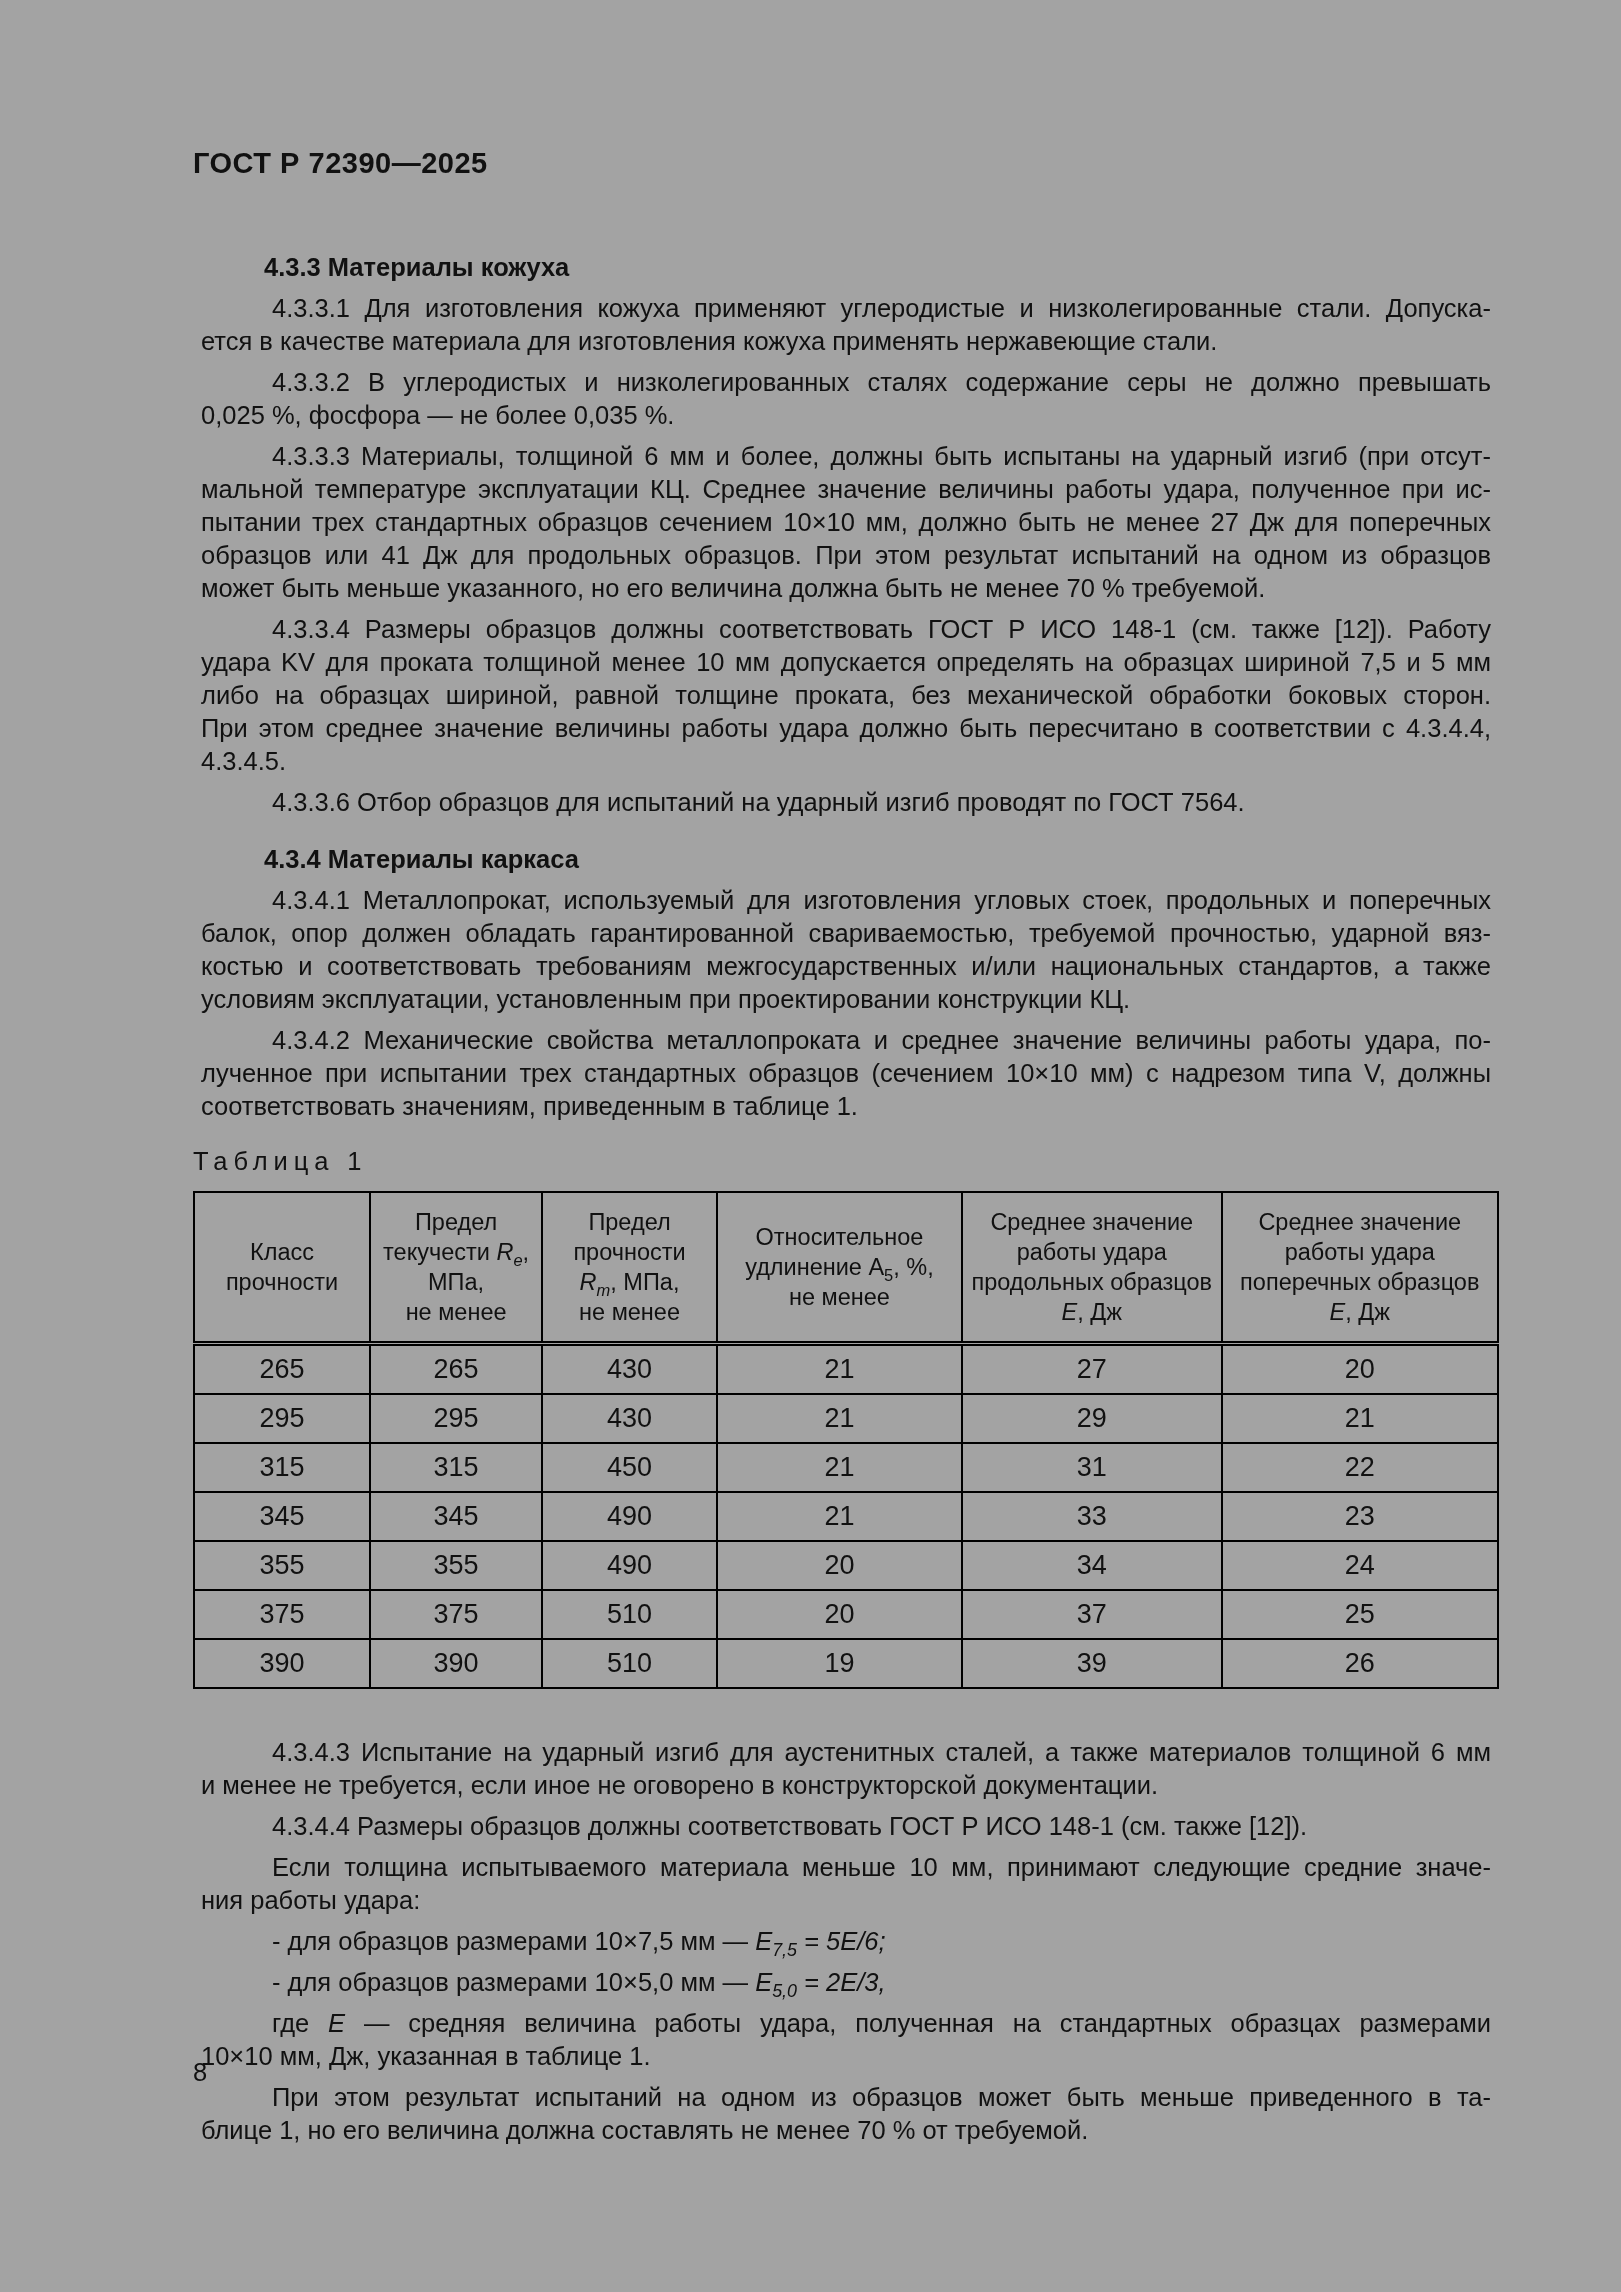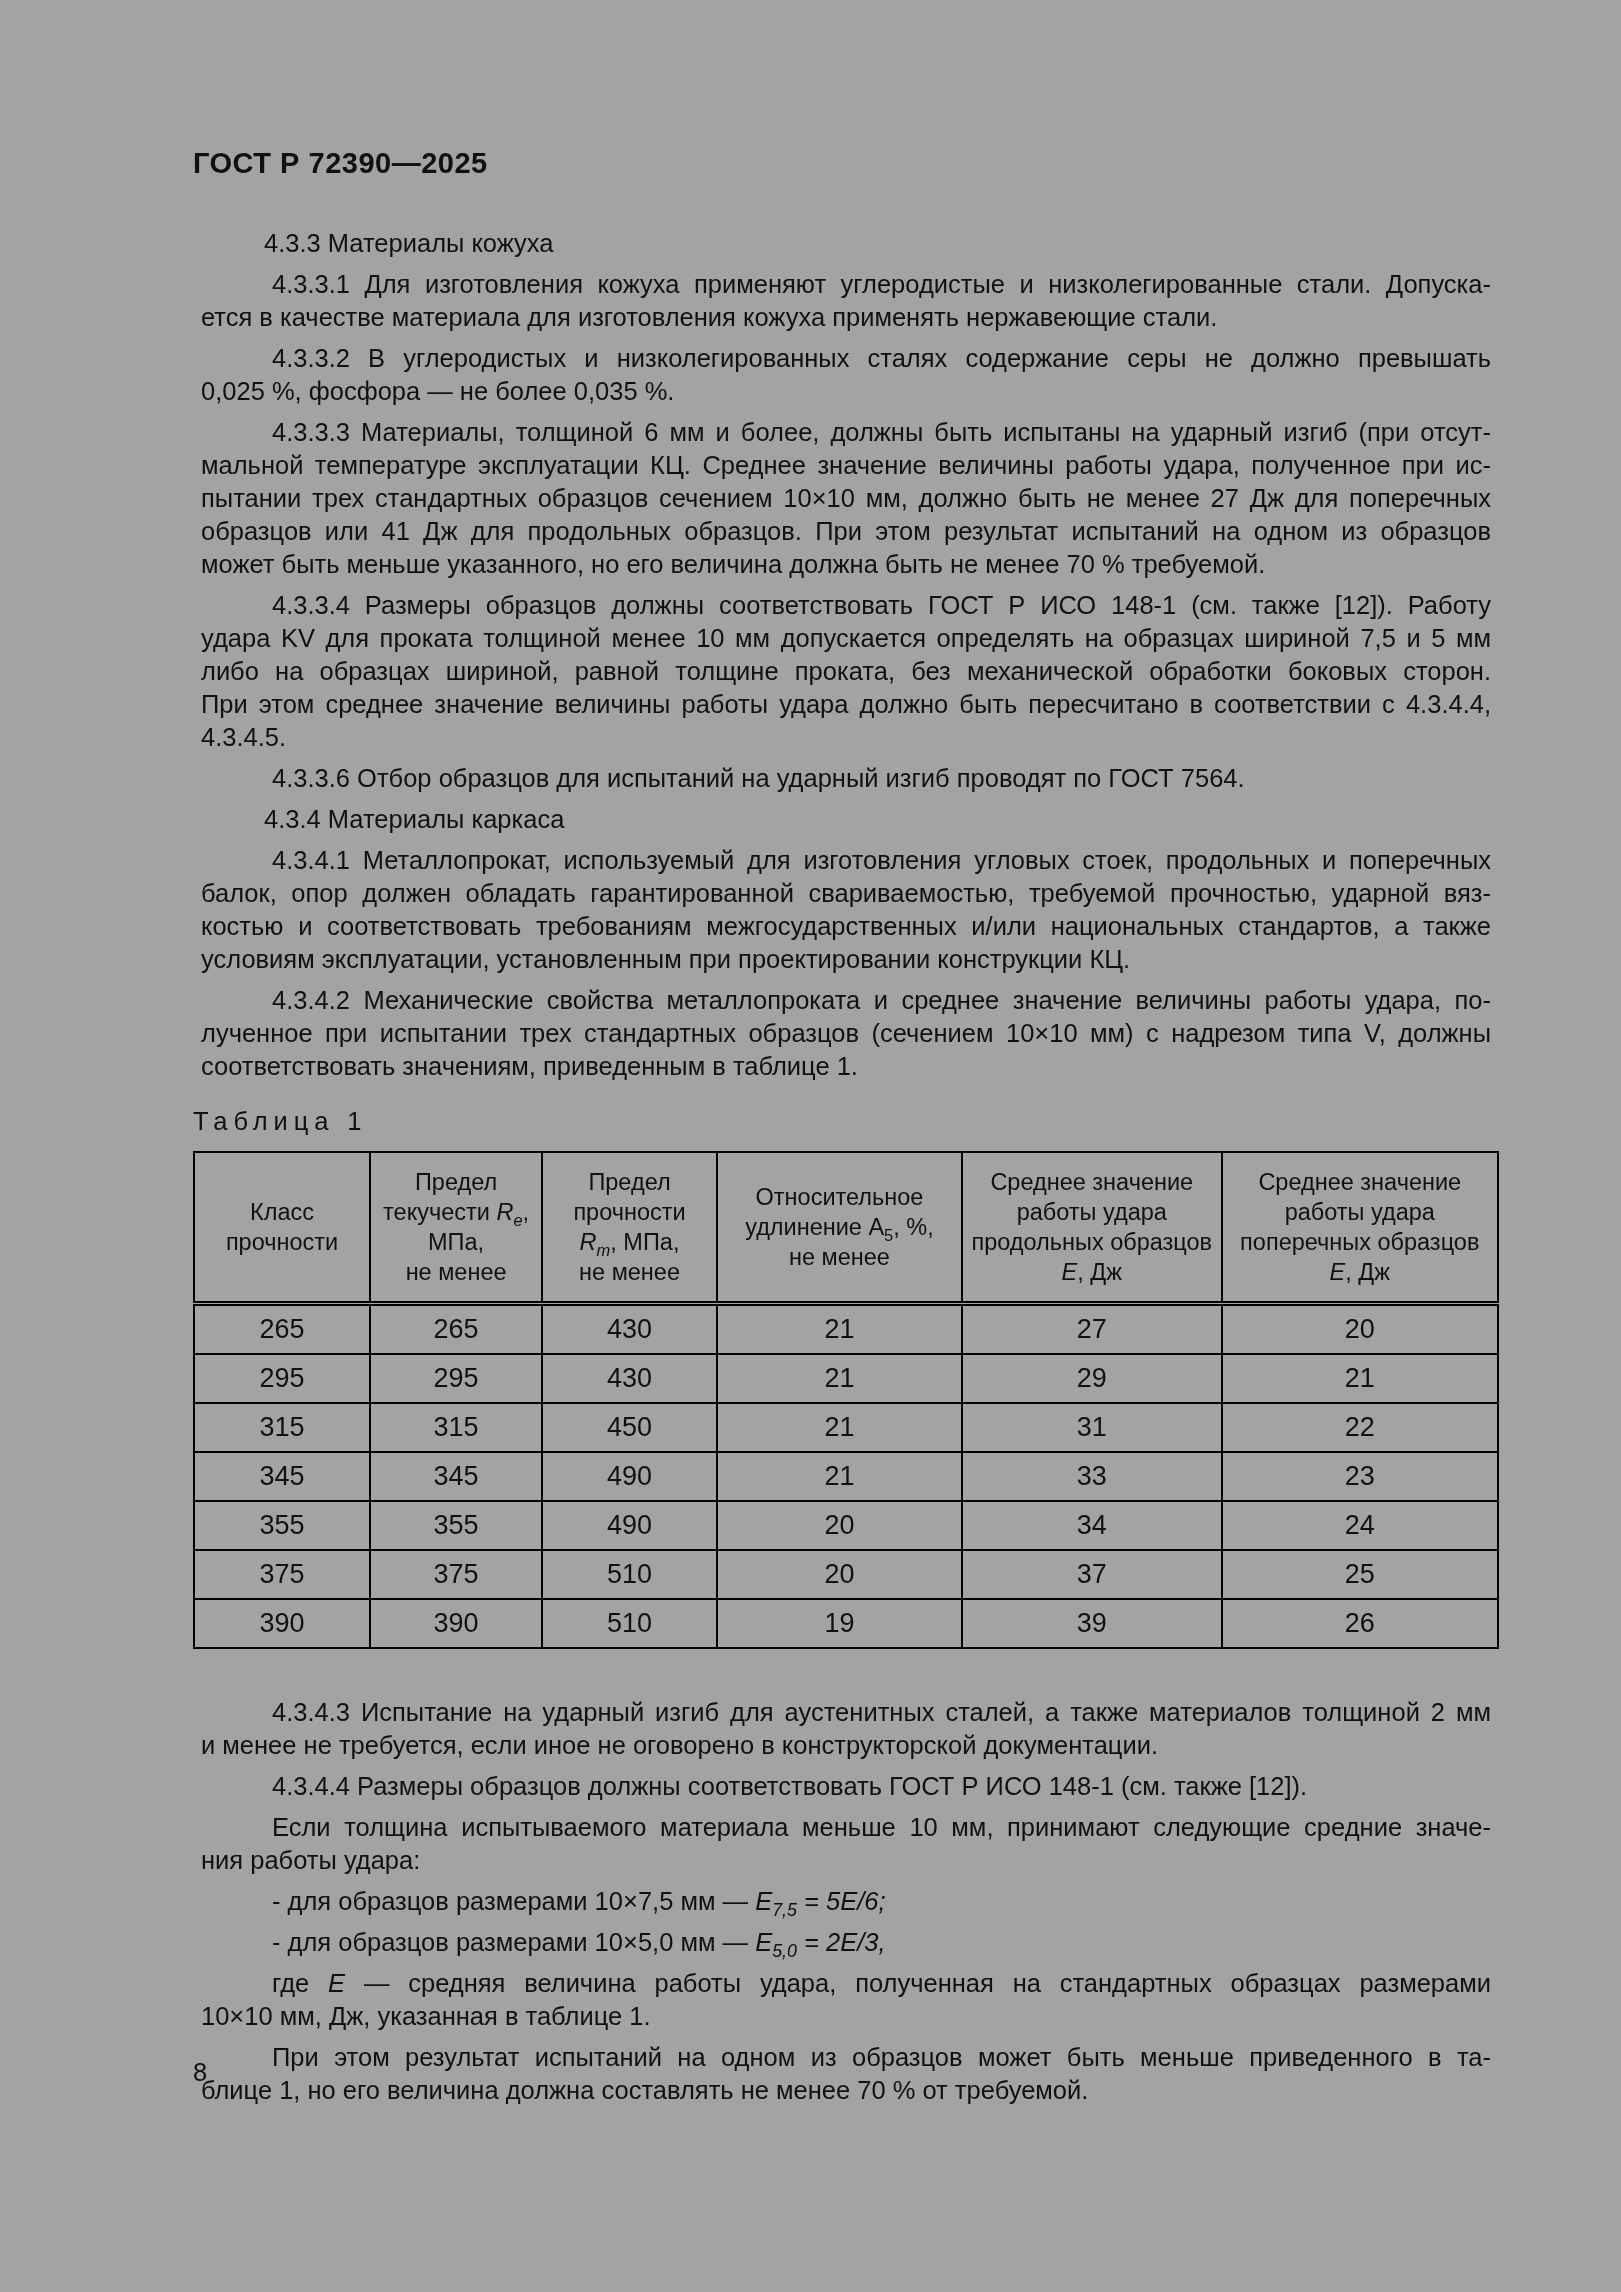--- a/index.html
+++ b/index.html
@@ -12,21 +12,21 @@
     font-family:"Liberation Sans", sans-serif;
   }
   .doc-header {
     position:absolute; top:147px; left:193px;
     font-size:29px; font-weight:bold; letter-spacing:0.5px;
   }
   .content {
     position:absolute; top:227px; left:193px; width:1306px;
     font-size:25.5px; line-height:33px;
   }
-  .h { font-weight:normal; text-indent:71px; }
+  .h { font-weight:bold; text-indent:71px;margin-top:24px; }
   .para { margin:8px; }
   .line { text-align:justify; text-align-last:justify; }
   .line.first { text-indent:71px; }
   .line.last { text-align-last:left; }
   sub { font-size:70%; line-height:0; }
   .tbl-label {
     margin-top:21.6px; margin-bottom:13.7px;
     letter-spacing:5.9px;
   }
   table.gost {
@@ -173,21 +173,21 @@
             <td>510</td>
             <td>19</td>
             <td>39</td>
             <td>26</td>
           </tr>
         </tbody>
     </table>
 
     <div id="after" class="after">
         <div class="para">
-          <div class="line first">4.3.4.3 Испытание на ударный изгиб для аустенитных сталей, а также материалов толщиной 2 мм</div>
+          <div class="line first">4.3.4.3 Испытание на ударный изгиб для аустенитных сталей, а также материалов толщиной 6 мм</div>
           <div class="line last">и менее не требуется, если иное не оговорено в конструкторской документации.</div>
         </div>
         <div class="para">
           <div class="line first last">4.3.4.4 Размеры образцов должны соответствовать ГОСТ Р ИСО 148-1 (см. также [12]).</div>
         </div>
         <div class="para">
           <div class="line first">Если толщина испытываемого материала меньше 10 мм, принимают следующие средние значе-</div>
           <div class="line last">ния работы удара:</div>
         </div>
         <div class="para">

